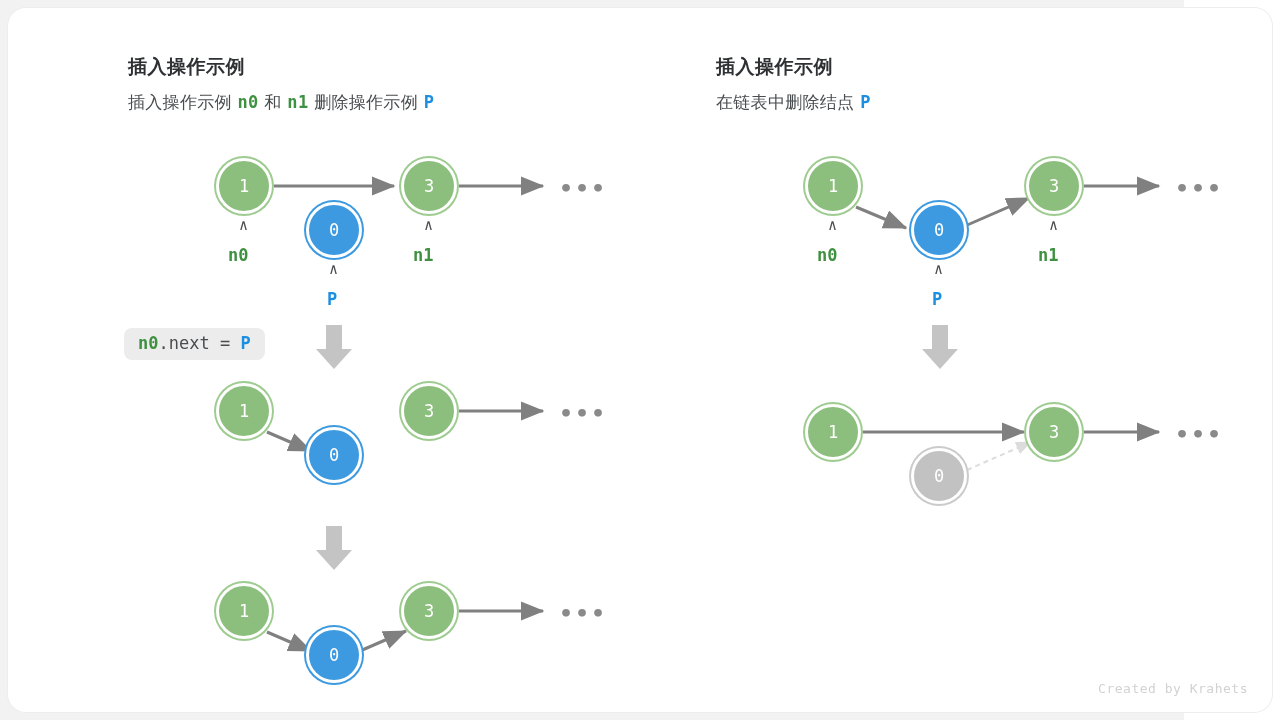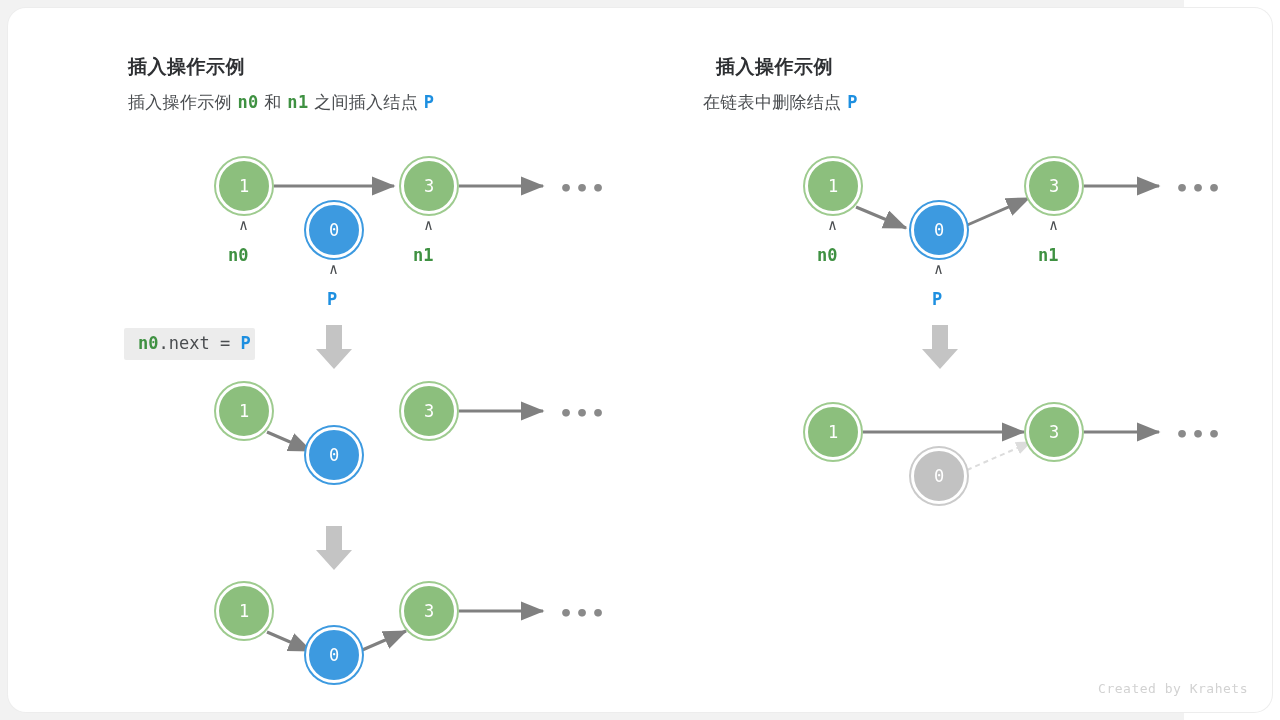--- a/index.html
+++ b/index.html
@@ -54,22 +54,22 @@
     font-weight: bold;
   }
   .green-tok { color: #3f9142; }
   .blue-tok  { color: #1d8fe0; }
   .plain-tok { color: #4a4d50; font-family: "DejaVu Sans Mono","Liberation Mono",monospace; font-weight: normal; }
 
   
   .codebox {
     position: absolute;
     background: #ececec;
-    border-radius: 2px;
-    padding: 7px 4px 8px 14px;
+    border-radius: 8px;
+    padding: 7px 14px 8px 14px;
     font-family: "DejaVu Sans Mono", "Liberation Mono", monospace;
     font-size: 17px;
     white-space: nowrap;
     line-height: 1;
   }
   .codebox .kw { font-weight: bold; }
 
   
   .node {
     position: absolute;
@@ -162,21 +162,21 @@
         <line x1="451" y1="603" x2="535" y2="603" stroke="#808080" stroke-width="3" marker-end="url(#ah)"></line>
       </svg>
 
       <div class="title" style="left:120px; top:46px;">插入操作示例</div>
 
       <div class="subtitle" style="left:120px; top:83px;">
         <span>插入操作示例</span>
         <span class="mono green-tok">n0</span>
         <span>和</span>
         <span class="mono green-tok">n1</span>
-        <span>之间插入结点</span>
+        <span>删除操作示例</span>
         <span class="mono blue-tok">P</span>
       </div>
 
       <div class="node green" style="left:208px; top:150px;">
           <span>1</span>
         </div>
       <div class="node blue" style="left:298px; top:194px;">
           <span>0</span>
         </div>
       <div class="node green" style="left:393px; top:150px;">
@@ -238,21 +238,21 @@
         <line x1="327" y1="462" x2="391" y2="434" stroke="#dcdcdc" stroke-width="2" stroke-dasharray="5,4" marker-end="url(#ahl)"></line>
         <defs>
           <marker id="ahl" markerWidth="9" markerHeight="9" refX="7.5" refY="3.2" orient="auto">
             <path d="M0,0 L8,3.2 L0,6.4 Z" fill="#dcdcdc"></path>
           </marker>
         </defs>
       </svg>
 
       <div class="title" style="left:76px; top:46px;">插入操作示例</div>
 
-      <div class="subtitle" style="left:63px; top:83px;">
+      <div class="subtitle" style="left:76px; top:83px;">
         <span>在链表中删除结点</span>
         <span class="mono blue-tok">P</span>
       </div>
 
       <div class="node green" style="left:165px; top:150px;">
           <span>1</span>
         </div>
       <div class="node blue" style="left:271px; top:194px;">
           <span>0</span>
         </div>

